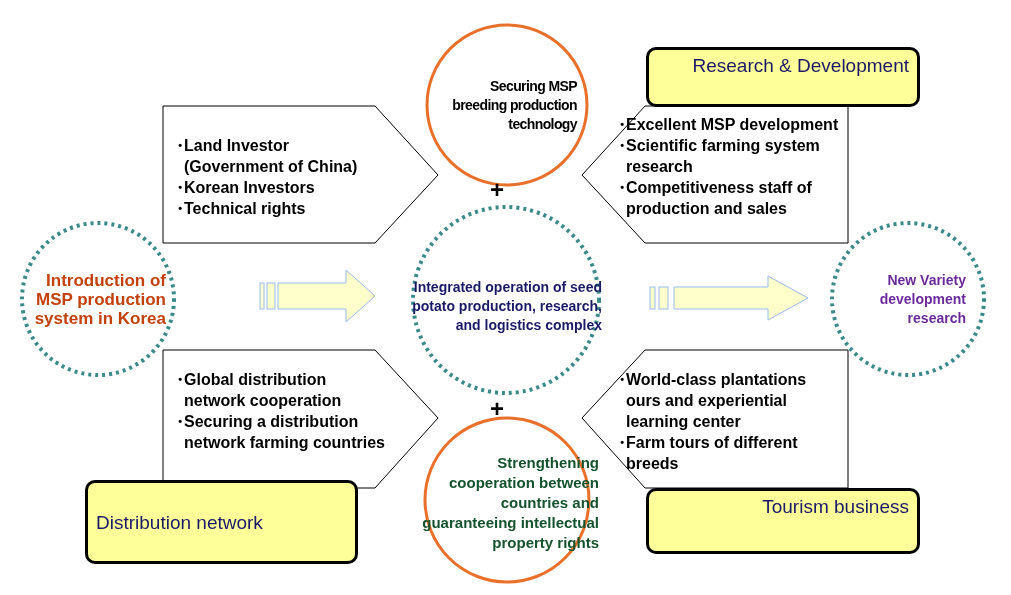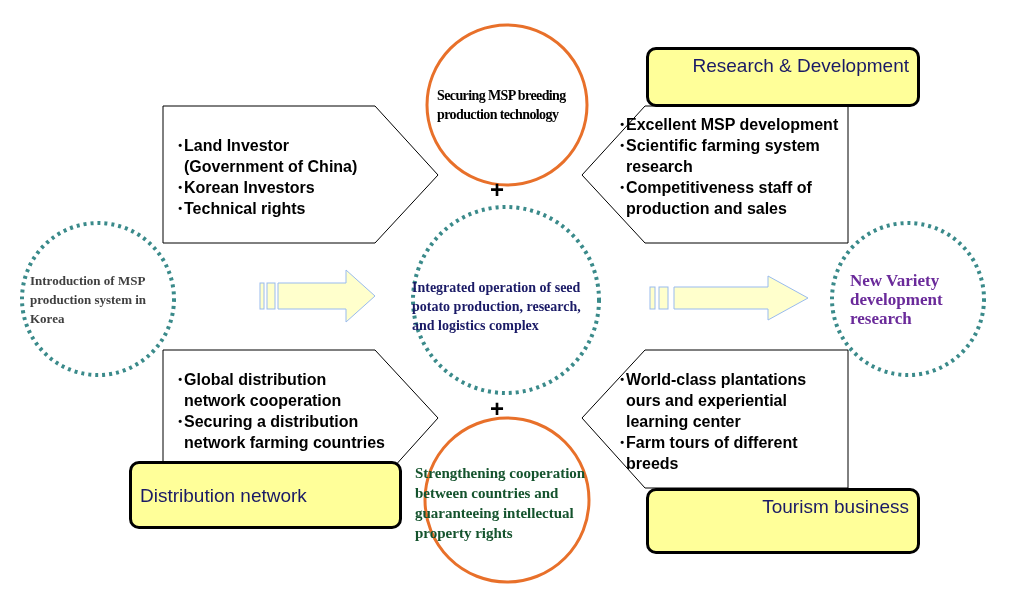--- a/index.html
+++ b/index.html
@@ -5,21 +5,21 @@
     html, body { margin: 0; padding: 0; background: #ffffff; }
     #stage { position: relative; width: 1011px; height: 595px; overflow: hidden; background: #fff; font-family: "Liberation Sans", sans-serif; }
     svg#shapes { position: absolute; left: 0; top: 0; width: 1011px; height: 595px; }
     .title-box {
       position: absolute; background: #ffff99; border: 3px solid #000; border-radius: 10px;
       box-sizing: border-box; color: #1a1a66; font-size: 19px; line-height: 23px; padding: 4px 8px;
     }
     .bullets { position: absolute; font-weight: bold; font-size: 16px; line-height: 21px; color: #000; }
     .bullets .item { display: flex; }
     .bullets .dot { width: 12px; flex: 0 0 12px; }
-    .circle-text { position: absolute; text-align: left; font-weight: bold; display: flex; align-items: center; justify-content: center; font-family: Liberation Serif, serif; }
+    .circle-text { position: absolute; text-align: right; font-weight: bold; display: flex; align-items: center; justify-content: center; }
     .plus { position: absolute; font-size: 24px; font-weight: bold; color: #000; width: 20px; text-align: center; line-height: 24px; }
   </style>
 </head>
 <body>
 
 <div id="stage">
   <svg id="shapes" viewBox="0 0 1011 595">
 
     <polygon points="163,106 375,106 438,175 375,243 163,243" fill="#fff" stroke="#000" stroke-width="1"></polygon>
     <polygon points="645,106 848,106 848,243 645,243 582,175" fill="#fff" stroke="#000" stroke-width="1"></polygon>
@@ -41,21 +41,21 @@
     <g>
       <rect x="650" y="287" width="5" height="22" fill="#ffffcc" stroke="#99bbee"></rect>
       <rect x="659" y="287" width="9" height="22" fill="#ffffcc" stroke="#99bbee"></rect>
       <polygon points="674,287 768,287 768,276 808,298 768,320 768,309 674,309" fill="#ffffcc" stroke="#99bbee"></polygon>
     </g>
   </svg>
 
   <div class="title-box" style="left:646px; top:47px; width:274px; height:60px; text-align:right;">
     <div>Research &amp; Development</div>
   </div>
-  <div class="title-box" style="left:85px; top:461px; width:273px; height:68px; display:flex; align-items:center;margin-left:44px;">
+  <div class="title-box" style="left:85px; top:480px; width:273px; height:84px; display:flex; align-items:center;">
     <div>Distribution network</div>
   </div>
   <div class="title-box" style="left:646px; top:488px; width:274px; height:66px; display:flex; align-items:flex-start; justify-content:flex-end;">
     <div>Tourism business</div>
   </div>
 
   <div class="bullets" style="left:172px; top:135px; width:220px;">
     <div class="item">
         <span class="dot">・</span>
         <span>Land Investor (Government of China)</span>
@@ -100,18 +100,18 @@
       </div>
     <div class="item">
         <span class="dot">・</span>
         <span>Farm tours of different breeds</span>
       </div>
   </div>
 
   <div class="circle-text" style="left:437px; top:60px; width:140px; height:90px; font-size:14px; line-height:19px; color:#000; letter-spacing:-0.6px;">Securing MSP breeding production technology</div>
   <div class="circle-text" style="left:412px; top:256px; width:190px; height:100px; font-size:14px; line-height:19px; color:#1a1a66;">Integrated operation of seed potato production, research, and logistics complex</div>
   <div class="circle-text" style="left:415px; top:440px; width:184px; height:125px; font-size:15px; line-height:20px; color:#14532d;">Strengthening cooperation between countries and guaranteeing intellectual property rights</div>
-  <div class="circle-text" style="left:30px; top:262px; width:136px; height:74px; font-size:13px; line-height:19px; color:#404040;">Introduction of MSP production system in Korea</div>
-  <div class="circle-text" style="left:850px; top:262px; width:116px; height:74px; font-size:17px; line-height:19px; color:#6a2a9a;">New Variety development research</div>
+  <div class="circle-text" style="left:30px; top:262px; width:136px; height:74px; font-size:17px; line-height:19px; color:#c2410c;">Introduction of MSP production system in Korea</div>
+  <div class="circle-text" style="left:850px; top:262px; width:116px; height:74px; font-size:14px; line-height:19px; color:#6a2a9a;">New Variety development research</div>
 
   <div class="plus" style="left:487px; top:178px;">+</div>
   <div class="plus" style="left:487px; top:397px;">+</div>
 </div>
 
 </body></html>

